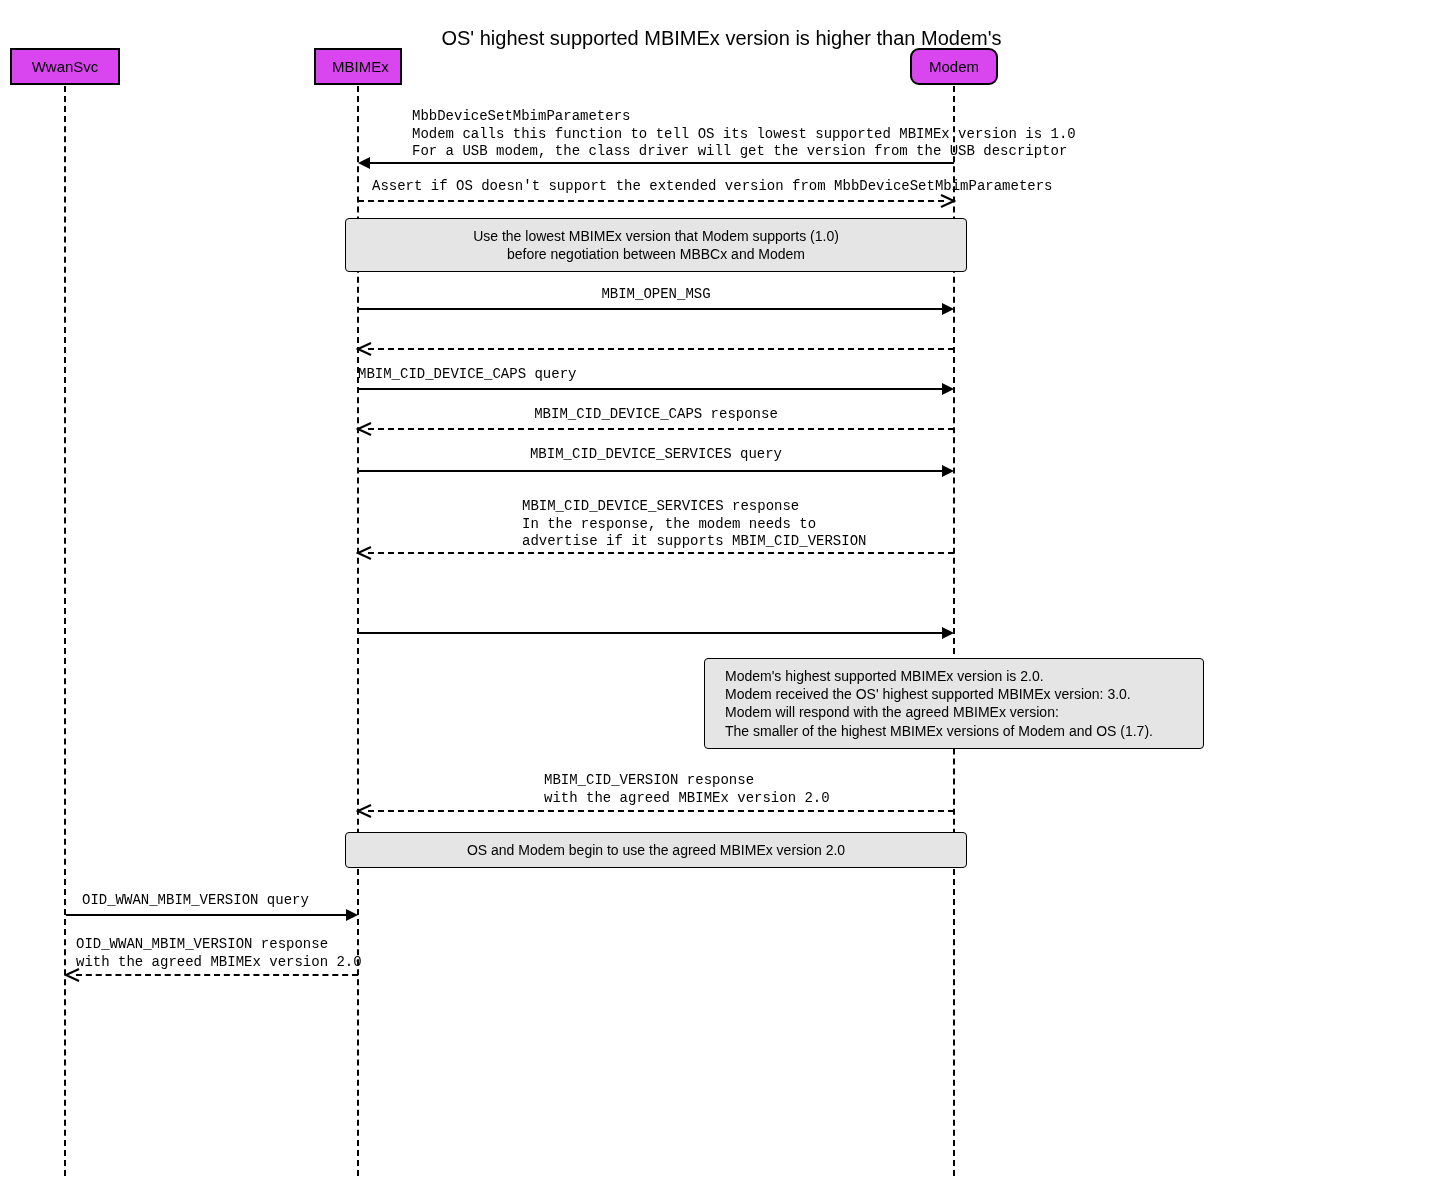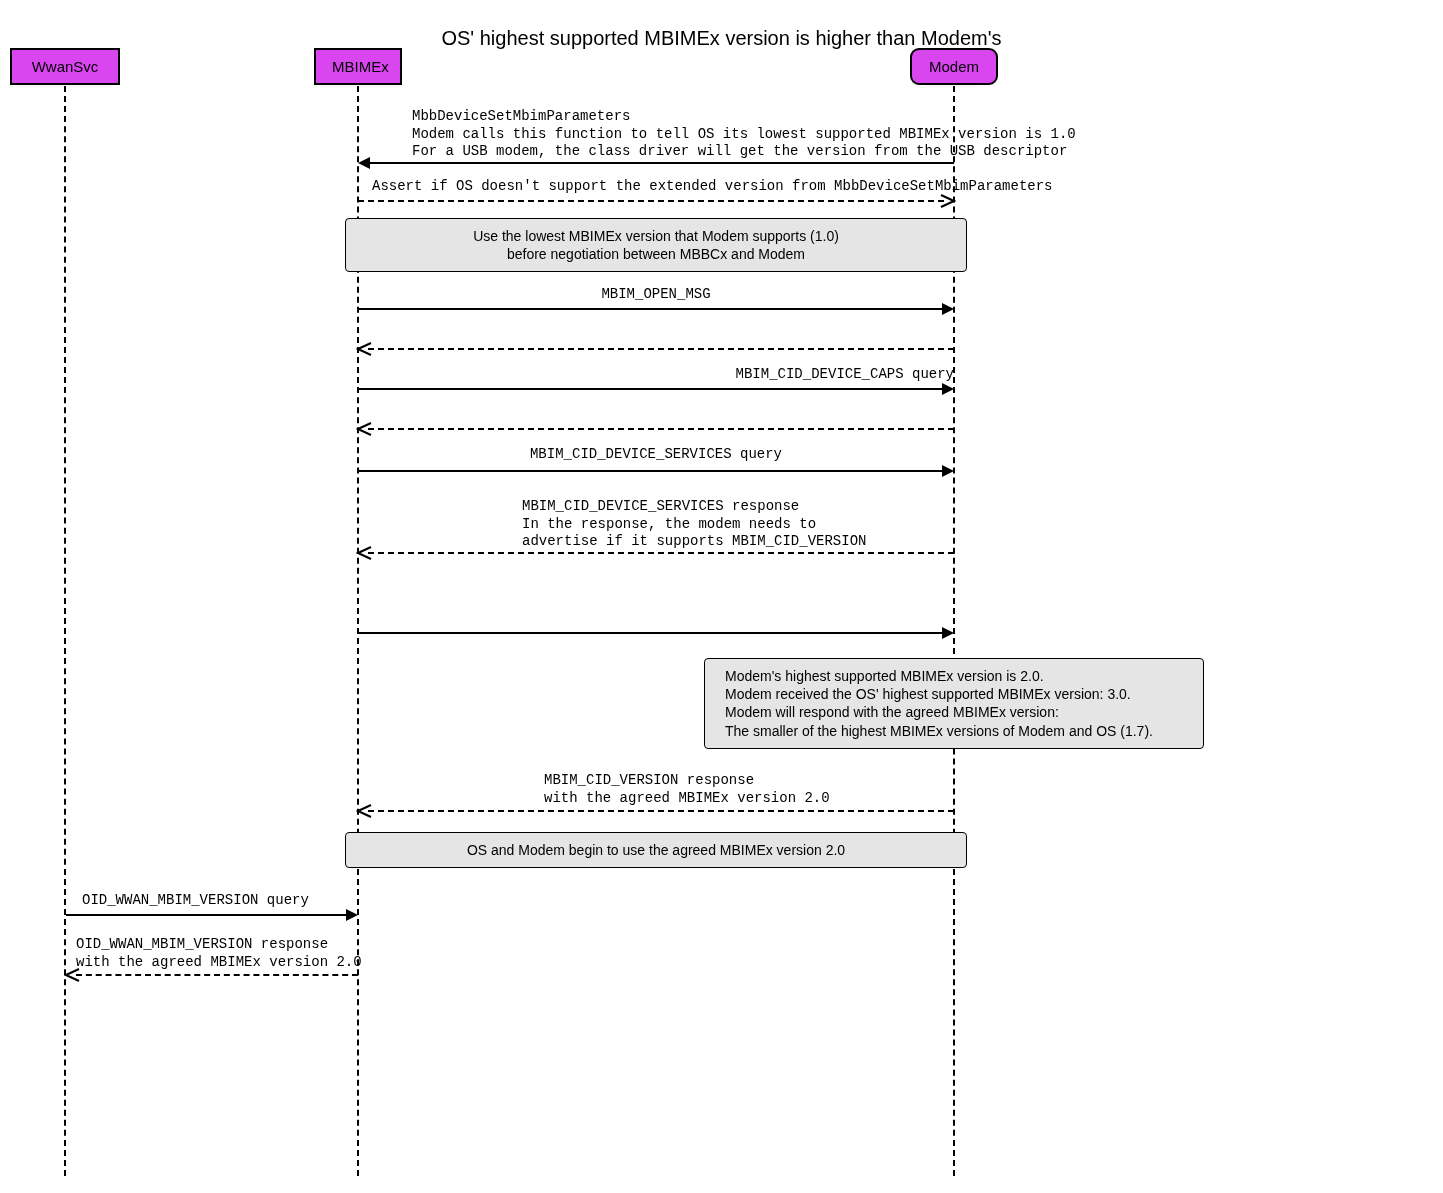--- a/index.html
+++ b/index.html
@@ -116,26 +116,27 @@
 </div>
 
 <div class="message" style="left:358px; top:326px; width:596px; height:24px;">
   <div class="line dashed" style="left:10px; right:0;"></div>
   <svg class="open-arrow" width="16" height="14" style="left:-2px; bottom:-6px;">
       <path d="M15 1 L2 7 L15 13" stroke="#000" stroke-width="2" fill="none"></path>
     </svg>
 </div>
 
 <div class="message" style="left:358px; top:366px; width:596px; height:24px;">
-  <div class="label" style="left:0; right:0; text-align:right; top:0;">MBIM_CID_DEVICE_CAPS query</div>
+  <div class="label" style="left:0; right:0; text-align:left; top:0;">MBIM_CID_DEVICE_CAPS query</div>
   <div class="line solid" style="left:0; right:10px;"></div>
   <div class="arrowhead arr-right-solid" style="right:0; bottom:-5px;"></div>
 </div>
 
 <div class="message" style="left:358px; top:406px; width:596px; height:24px;">
+  <div class="label" style="left:0; right:0; text-align:center; top:0;">MBIM_CID_DEVICE_CAPS response</div>
   <div class="line dashed" style="left:10px; right:0;"></div>
   <svg class="open-arrow" width="16" height="14" style="left:-2px; bottom:-6px;">
       <path d="M15 1 L2 7 L15 13" stroke="#000" stroke-width="2" fill="none"></path>
     </svg>
 </div>
 
 <div class="message" style="left:358px; top:446px; width:596px; height:26px;">
   <div class="label" style="left:0; right:0; text-align:center; top:0;">MBIM_CID_DEVICE_SERVICES query</div>
   <div class="line solid" style="left:0; right:10px;"></div>
   <div class="arrowhead arr-right-solid" style="right:0; bottom:-5px;"></div>

